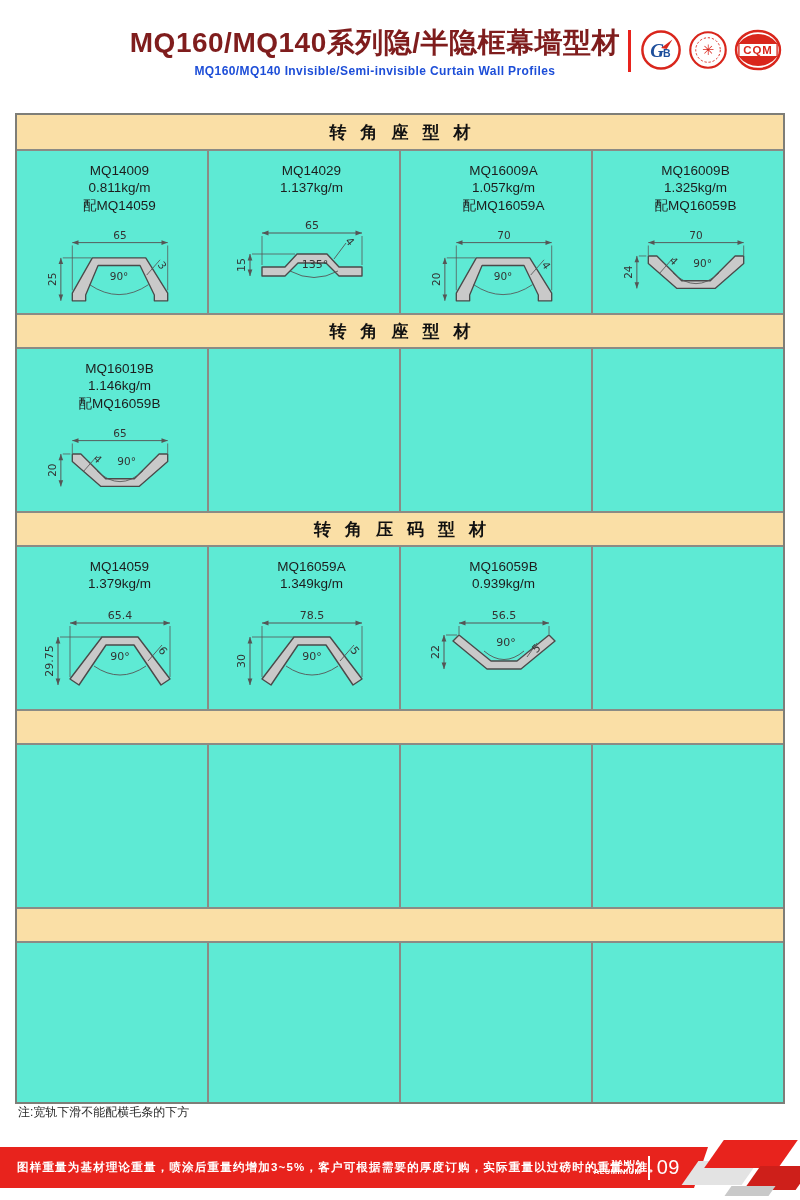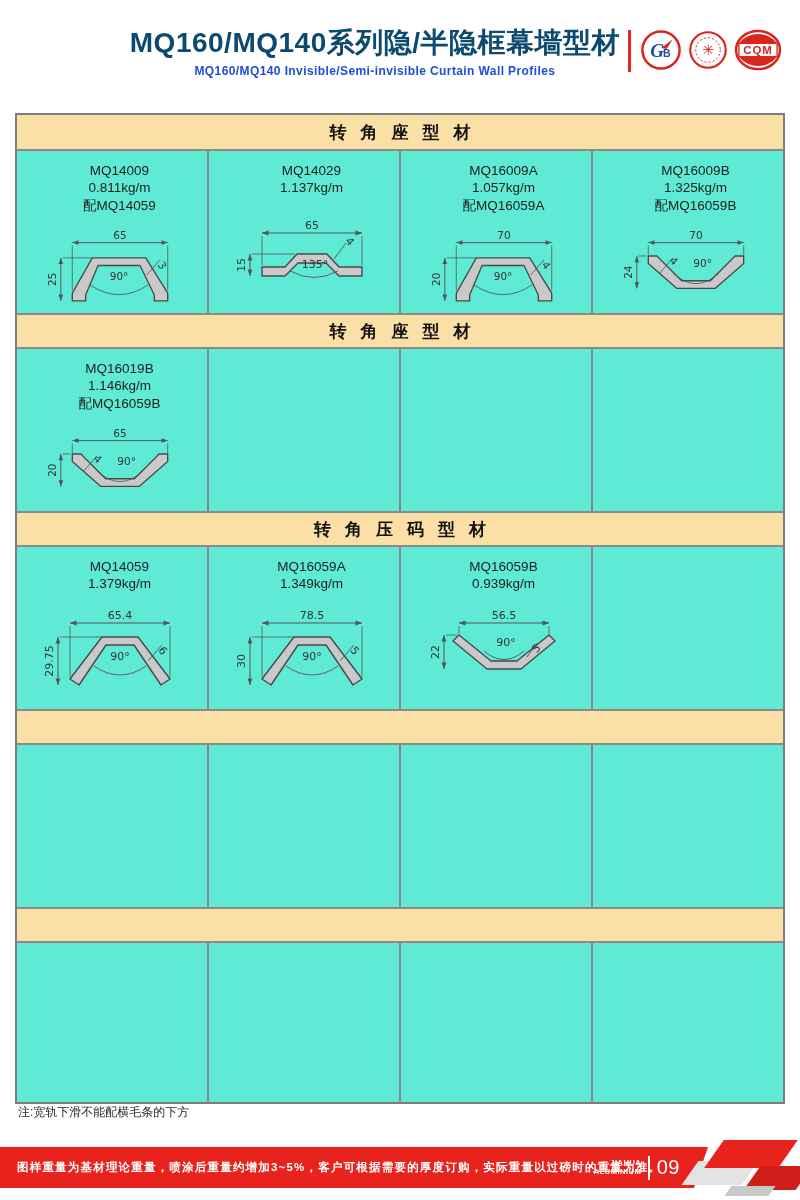--- a/index.html
+++ b/index.html
@@ -5,21 +5,21 @@
   * { margin:0; padding:0; box-sizing:border-box; }
   html,body { background:#fff; }
   .page {
     position:relative; width:800px; height:1200px; margin:0 auto;
     background:#fff; overflow:hidden;
     font-family:"Liberation Sans","DejaVu Sans",sans-serif; color:#1d1d1d;
   }
 
   
   .title-block { position:absolute; top:24px; right:180px; text-align:center; }
-  .title-block h1 { font-size:28px; font-weight:bold; color:#0c4a6e; letter-spacing:.5px; white-space:nowrap; }
+  .title-block h1 { font-size:28px; font-weight:bold; color:#7f1d1d; letter-spacing:.5px; white-space:nowrap; }
   .subtitle { margin-top:2px; font-size:12px; font-weight:bold; color:#1d4ed8; letter-spacing:.4px; white-space:nowrap; }
   .red-rule { position:absolute; left:628px; top:30px; width:3px; height:42px; background:var(--red); }
   .logos { position:absolute; left:640px; top:29px; display:flex; align-items:center; gap:6px; }
 
   
   #catalog { position:absolute; left:15px; right:15px; top:113px; border:2px solid #7E7E78; background:#5eead4; }
   .band {
     height:36px; background:var(--band);
     border-top:2px solid var(--bborder); border-bottom:2px solid var(--bborder);
     display:flex; align-items:center; justify-content:center;

